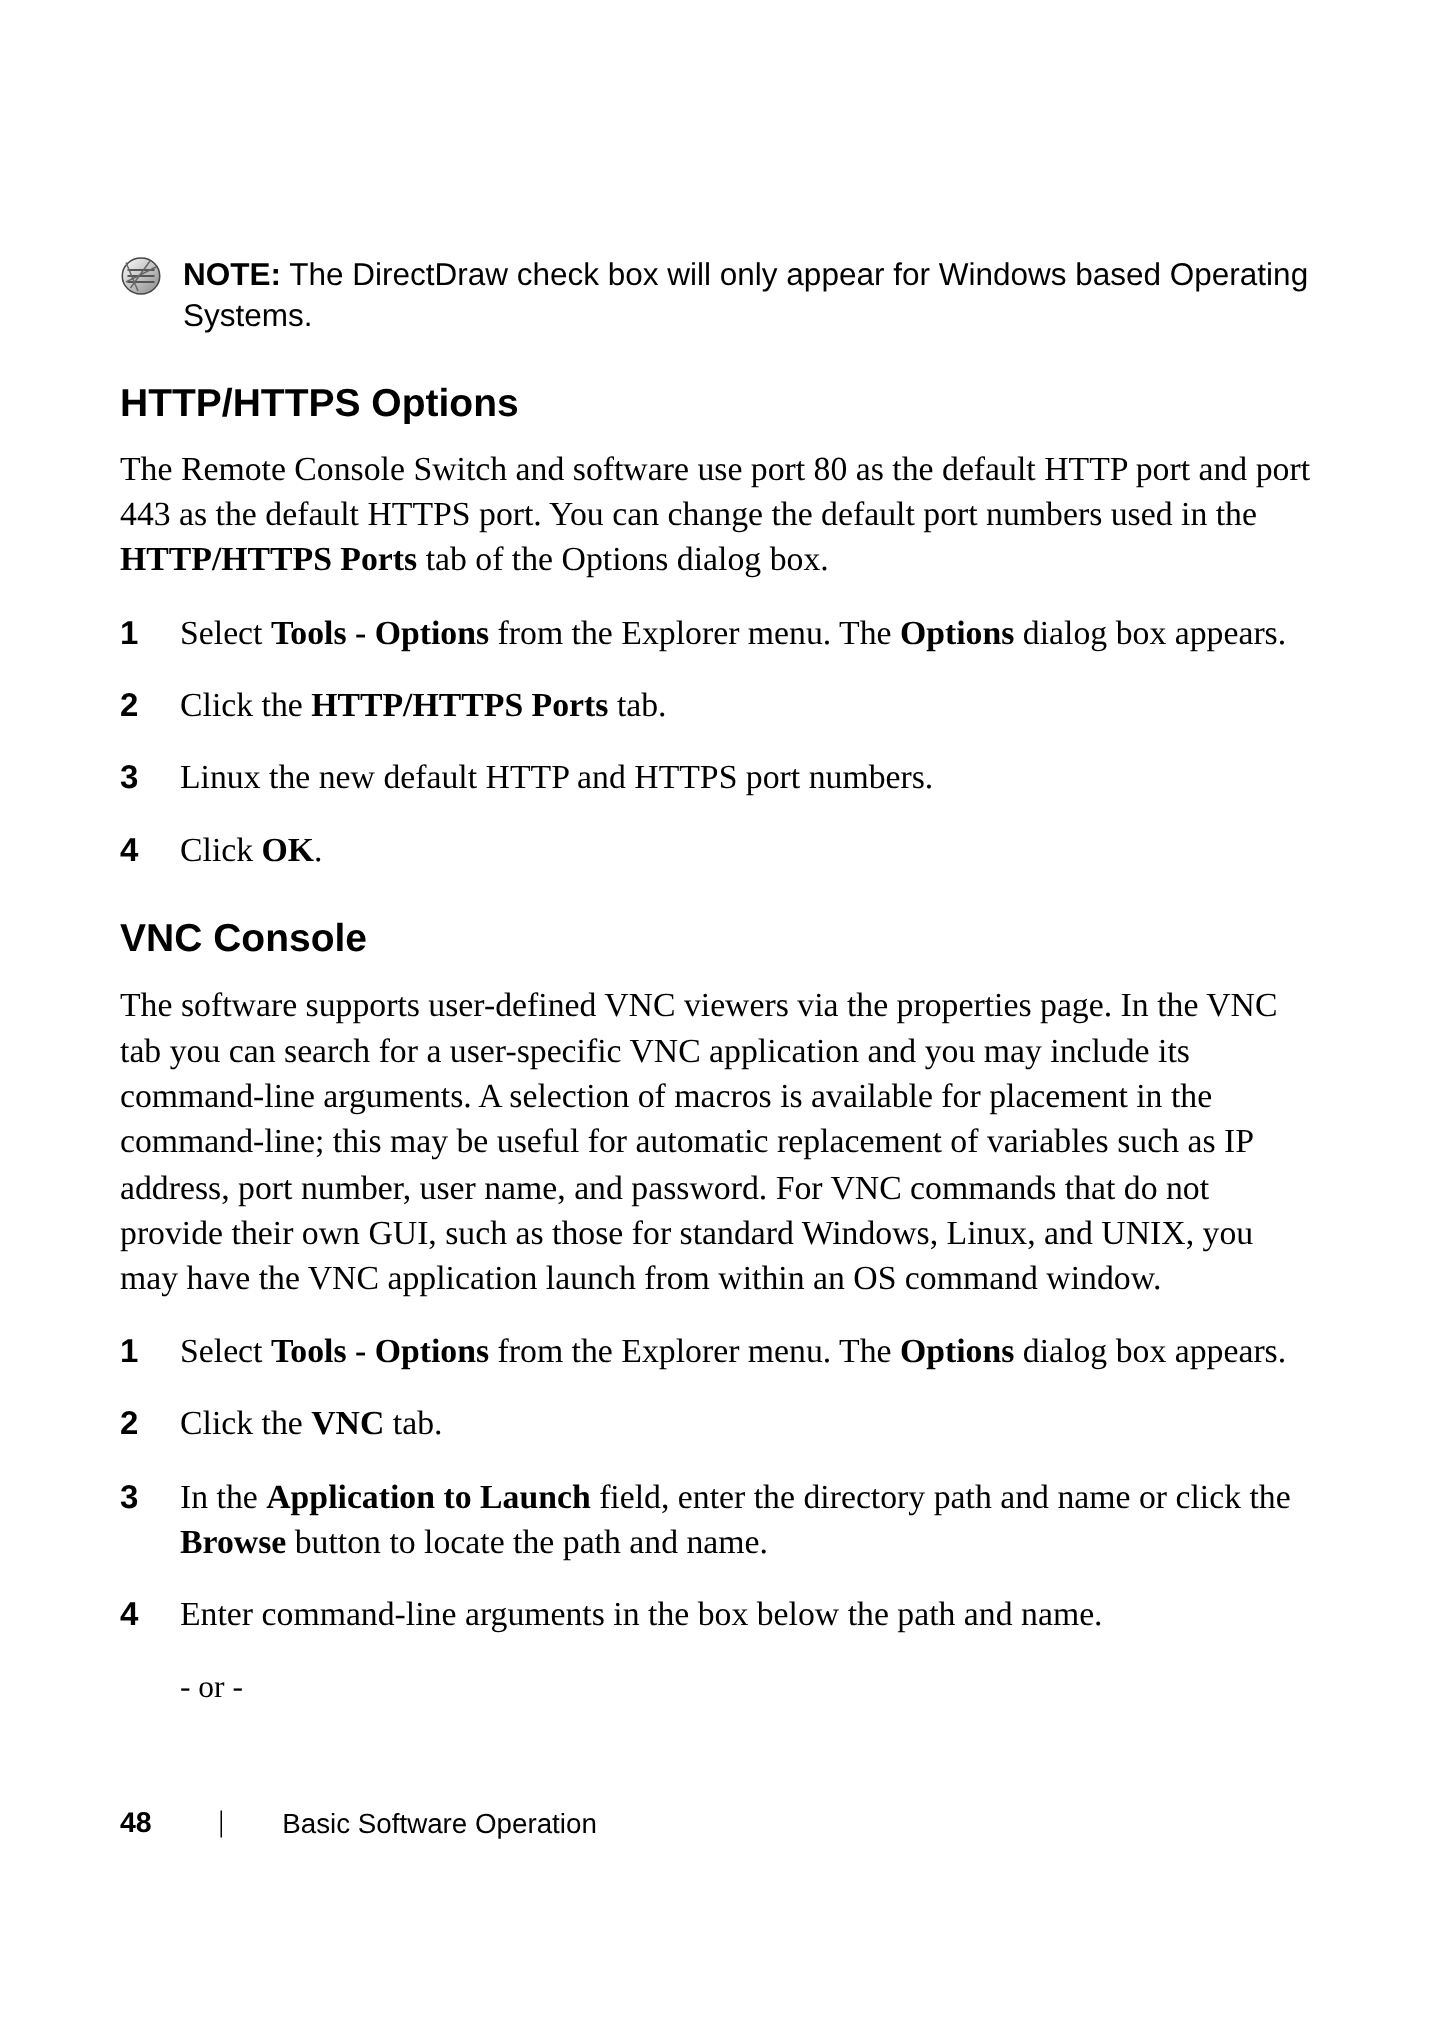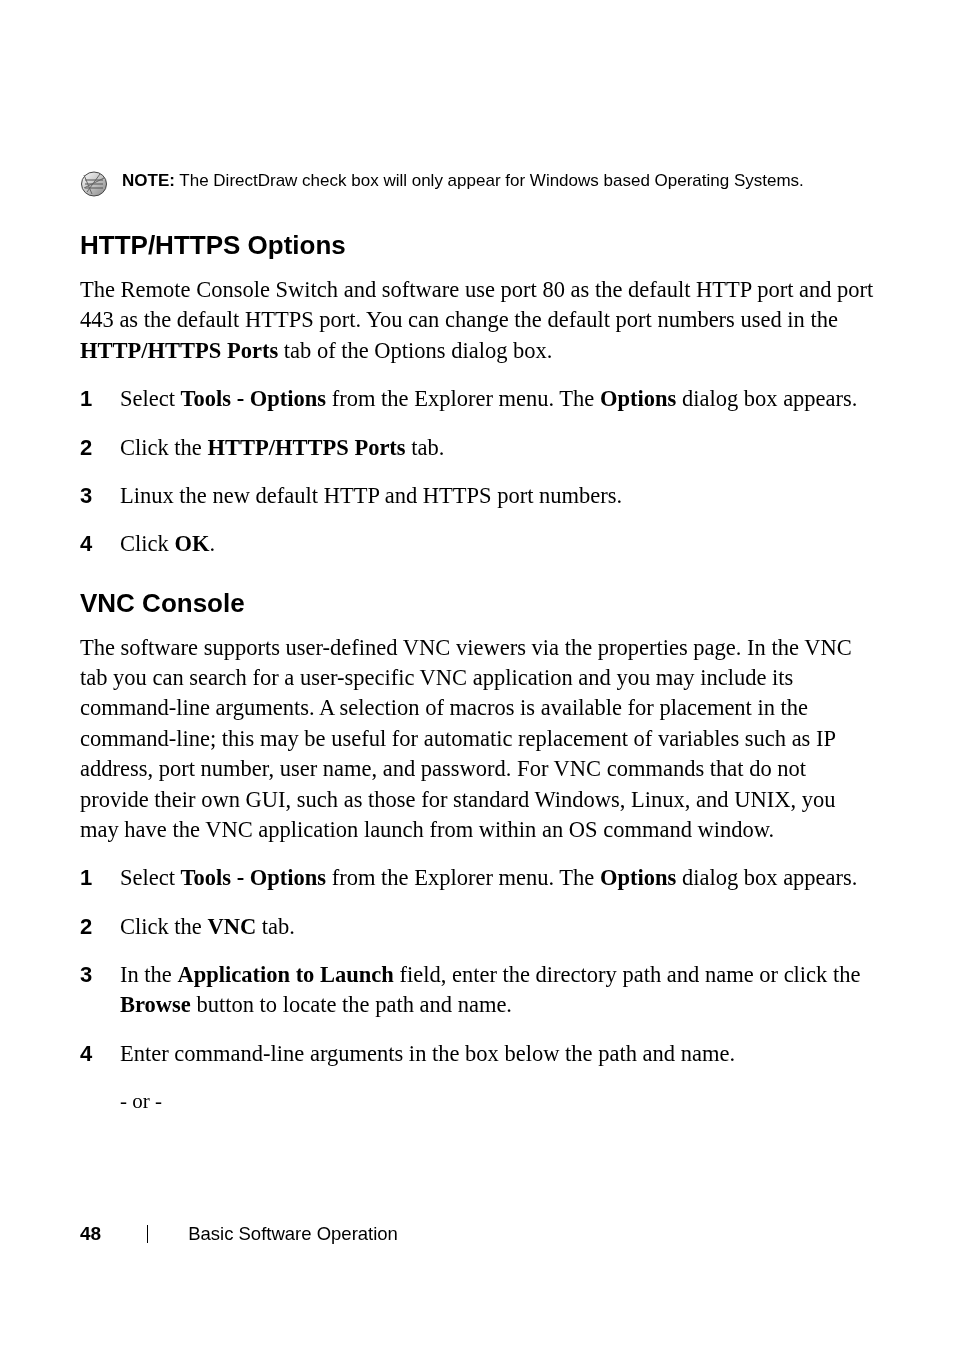--- a/index.html
+++ b/index.html
@@ -21,21 +21,21 @@
     display: flex;
     align-items: flex-start;
     margin-bottom: 28px;
   }
   .note-icon-wrap {
     flex: 0 0 auto;
     margin-right: 14px;
   }
   .note-text {
     font-family: "Helvetica Neue", Helvetica, Arial, sans-serif;
-    font-size: 17px;
+    font-size: 21px;
     line-height: 1.3;
     color: #000;
     font-weight: 400;
   }
   .note-label {
     font-weight: 700;
     font-family: "Arial Narrow", "Helvetica Neue Condensed", Arial, sans-serif;
     font-stretch: condensed;
   }
   .section-heading {
@@ -77,21 +77,21 @@
   }
   .b { font-weight: 700; }
   .or-text {
     font-size: 21px;
     line-height: 1.35;
     margin: 0 0 18px 40px;
   }
   .footer {
     position: absolute;
     left: 80px;
-    bottom: 106px;
+    bottom: 124px;
     font-family: "Helvetica Neue", Helvetica, Arial, sans-serif;
     font-size: 18px;
     display: flex;
     align-items: center;
     gap: 22px;
   }
   .footer .pagenum {
     font-weight: 700;
     font-family: "Arial Narrow", "Helvetica Neue Condensed", Arial, sans-serif;
     font-stretch: condensed;

